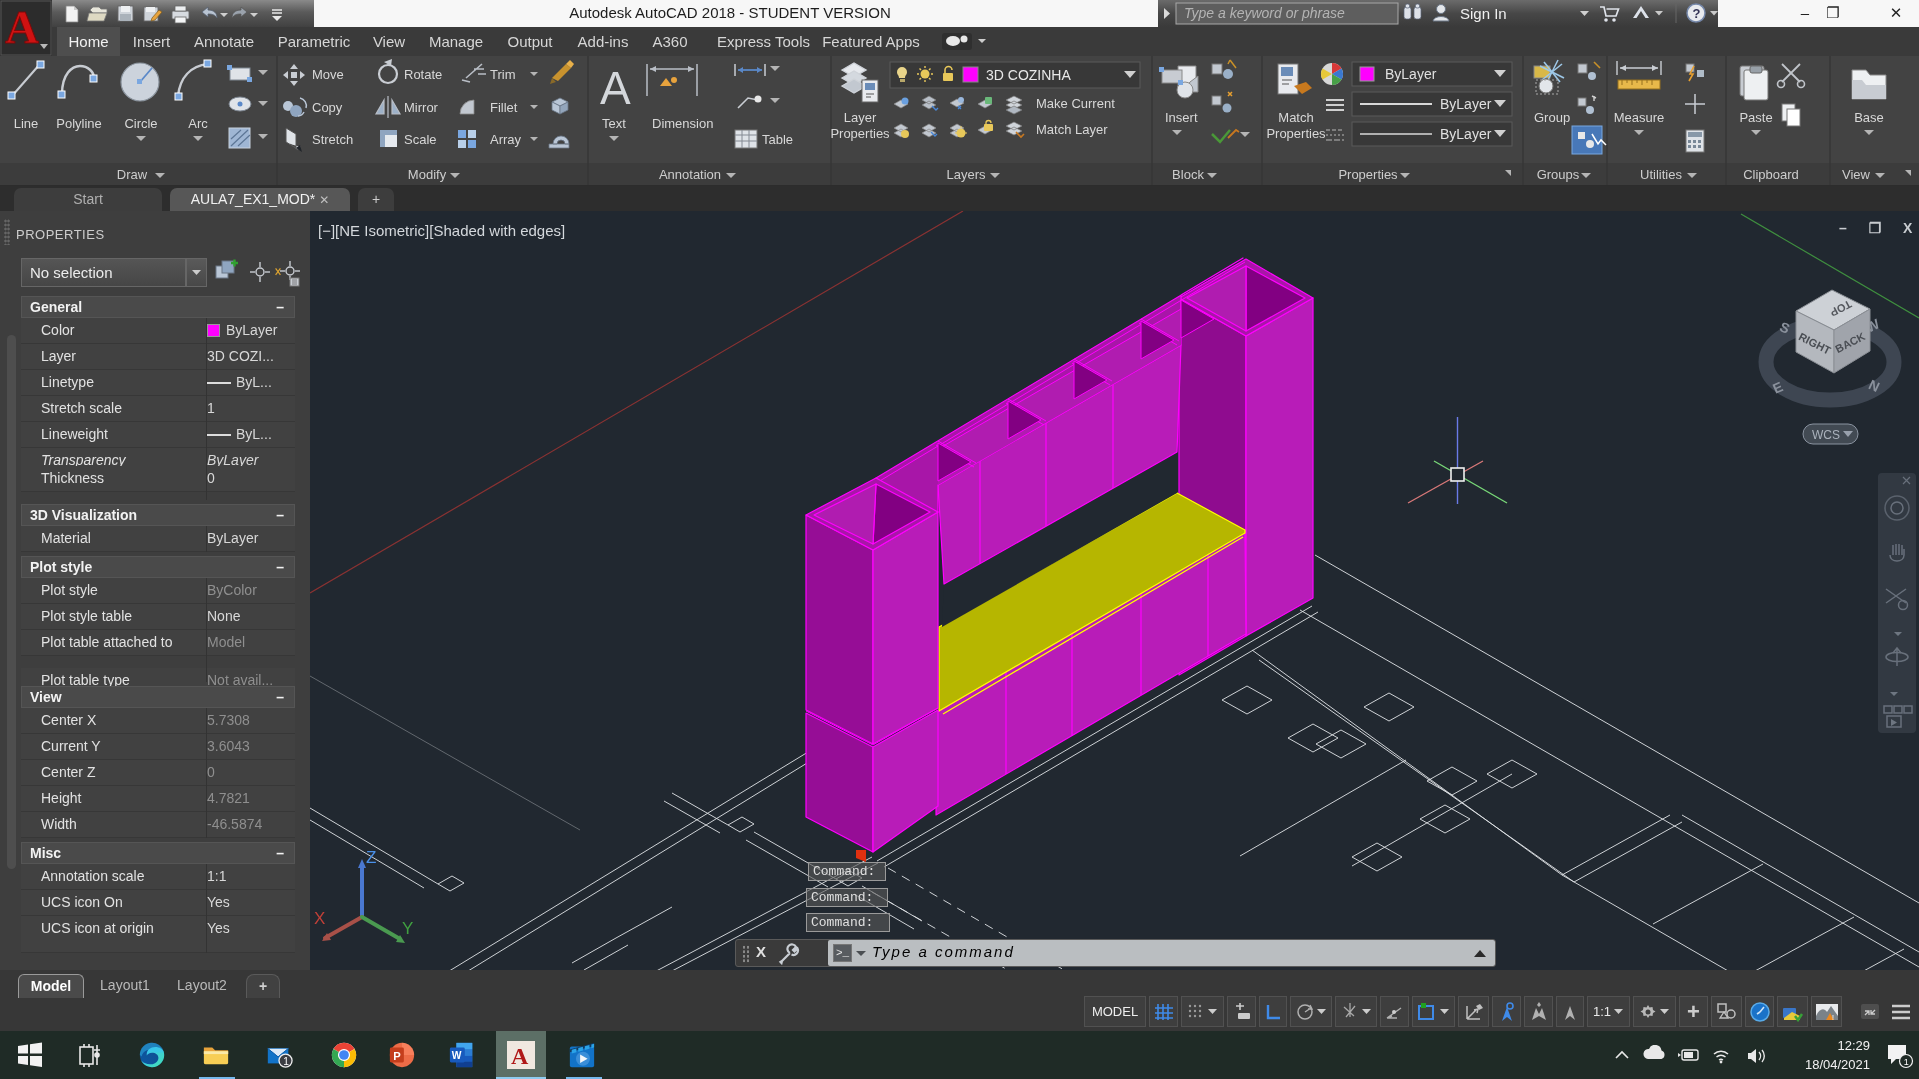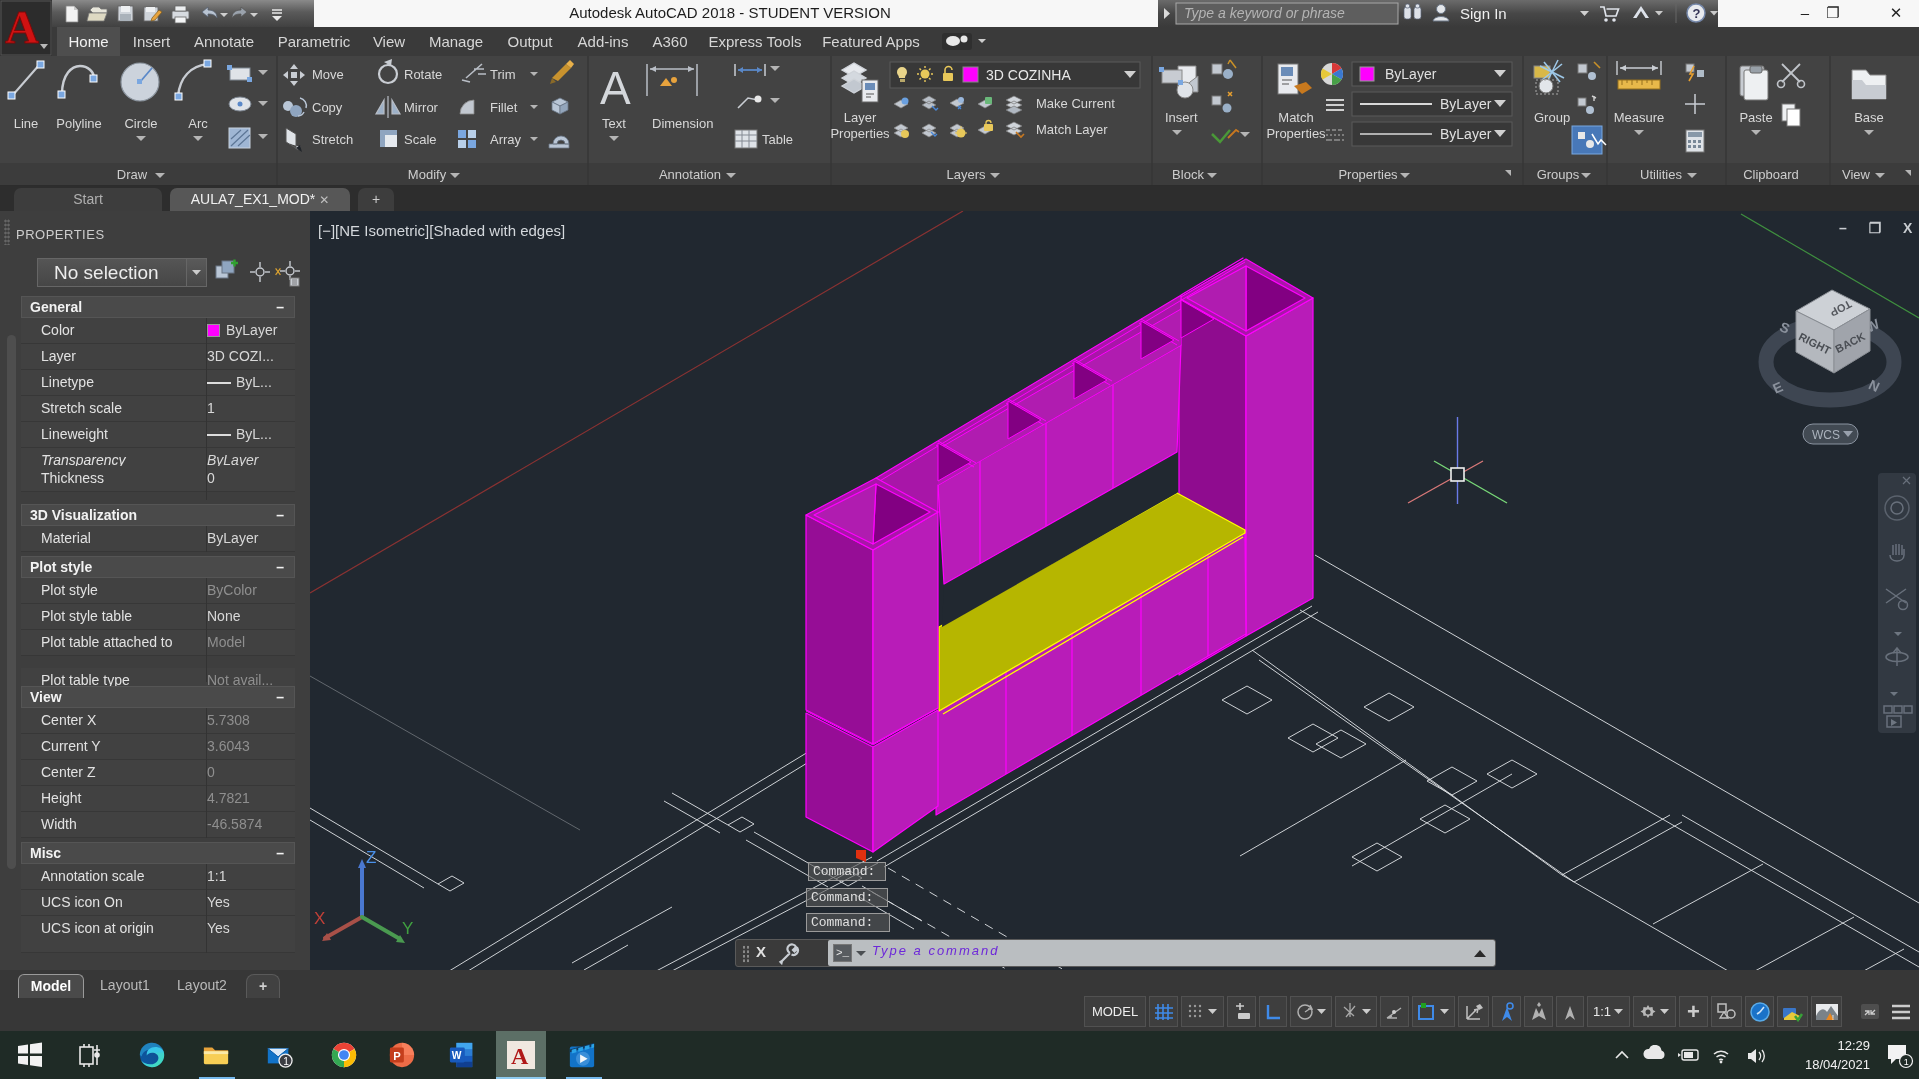--- a/index.html
+++ b/index.html
@@ -129,21 +129,21 @@
   <div class="abs" id="tabrow">
     <div class="rtab active" style="left:57px;width:63px;">Home</div>
     <div class="rtab" style="left:123px;width:57px;">Insert</div>
     <div class="rtab" style="left:186px;width:76px;">Annotate</div>
     <div class="rtab" style="left:268px;width:92px;">Parametric</div>
     <div class="rtab" style="left:366px;width:46px;">View</div>
     <div class="rtab" style="left:418px;width:76px;">Manage</div>
     <div class="rtab" style="left:500px;width:60px;">Output</div>
     <div class="rtab" style="left:566px;width:74px;">Add-ins</div>
     <div class="rtab" style="left:646px;width:48px;">A360</div>
-    <div class="rtab" style="left:700px;width:110px;">Express Tools</div>
+    <div class="rtab" style="left:700px;width:110px;text-align:right;">Express Tools</div>
     <div class="rtab" style="left:816px;width:110px;">Featured Apps</div>
     <svg class="rtab" style="left:940px;width:50px;" width="50" height="29" viewBox="0 0 50 29">
       <rect x="2" y="6" width="30" height="17" rx="3" fill="#2f2f2f"></rect>
       <ellipse cx="13" cy="14" rx="7" ry="5" fill="#e8e8e8"></ellipse>
       <circle cx="24" cy="12" r="3.5" fill="#e8e8e8"></circle>
       <path d="M38 12 l4 4 4-4 z" fill="#cdcdcd"></path>
     </svg>
   </div>
   <div class="abs" id="ribbon">
   <svg width="1919" height="130" viewBox="0 0 1919 130" font-family="Liberation Sans">
@@ -520,21 +520,21 @@
     <div class="ftab" style="left:14px;width:148px;background:#3d3d3d;color:#b0b0b0;line-height:22px;">Start</div>
     <div class="ftab" style="left:170px;width:180px;background:#575757;color:#f0f0f0;line-height:22px;">AULA7_EX1_MOD* <span style="color:#c0c0c0;font-size:12px;">✕</span></div>
     <div class="ftab" style="left:358px;width:36px;background:#3d3d3d;color:#cdcdcd;line-height:22px;">+</div>
   </div>
   <div class="abs" id="palette">
     <div class="abs" style="left:16px;top:16px;font-size:13px;color:#cdcdcd;letter-spacing:0.5px;">PROPERTIES</div>
     <div class="abs" style="left:4px;top:8px;width:6px;height:26px;background-image:radial-gradient(#666 1px, transparent 1.2px);background-size:3px 4px;"></div>
 
     <div class="abs" style="left:7px;top:124px;width:9px;height:534px;background:#4e4e4e;border-radius:5px;"></div>
 
-    <div class="abs" style="left:37px;top:47px;width:165px;height:29px;background:linear-gradient(#555,#464646);border:1px solid #666;color:#ececec;font-size:19px;line-height:27px;padding-left:16px;">No selection</div>
+    <div class="abs" style="left:21px;top:47px;width:165px;height:29px;background:linear-gradient(#555,#464646);border:1px solid #666;color:#ececec;font-size:15px;line-height:27px;padding-left:8px;">No selection</div>
     <div class="abs" style="left:186px;top:47px;width:21px;height:29px;background:linear-gradient(#5a5a5a,#484848);border:1px solid #666;">
       <svg width="19" height="27">
           <path d="M5 11 l4.5 5 4.5-5 z" fill="#ccc"></path>
         </svg>
     </div>
     <svg class="abs" style="left:214px;top:47px;" width="90" height="30" viewBox="0 0 90 30">
       <rect x="2" y="8" width="12" height="12" fill="#b9c6d6" stroke="#6a7686"></rect>
       <rect x="8" y="3" width="12" height="12" fill="#8fa5c0" stroke="#6a7686"></rect>
       <path d="M17 2 h7 m-3.5-3.5 v7" stroke="#30a030" stroke-width="2.4" transform="translate(0,3)"></path>
       <g stroke="#c9cdd3" stroke-width="1.4">
@@ -846,21 +846,21 @@
     <div class="abs" style="left:6px;top:5px;width:8px;height:18px;background-image:radial-gradient(#888 1px, transparent 1.2px);background-size:4px 4.5px;"></div>
     <div class="abs" style="left:20px;top:3px;color:#e0e0e0;font-size:15px;font-weight:bold;">X</div>
     <svg class="abs" style="left:42px;top:3px;" width="24" height="22" viewBox="0 0 24 22">
       <path d="M4 18 l8-8 M12 10 a4.5 4.5 0 1 1 6-6 l-3 3 1.5 1.5 3-3 a4.5 4.5 0 0 1-6 6 M4 18 l-1.5 1 1 1z" fill="none" stroke="#c9ced4" stroke-width="2.2"></path>
     </svg>
     <div class="abs" style="left:92px;top:0;width:667px;height:26px;background:#babec1;border-radius:2px;">
       <div class="abs" style="left:5px;top:4px;width:19px;height:18px;background:#585c60;border:1px solid #777;color:#e8e8e8;font-size:11px;line-height:17px;text-align:center;font-family:'Liberation Mono',monospace;">&gt;_</div>
       <svg class="abs" style="left:27px;top:10px;" width="12" height="8">
             <path d="M1 1 l5 5 5-5 z" fill="#4a4e52"></path>
           </svg>
-      <div class="abs" style="left:44px;top:3px;font-size:13px;font-style:italic;color:#6d28d9;letter-spacing:2px;">Type a command</div>
+      <div class="abs" style="left:44px;top:3px;font-size:15px;font-style:italic;color:#000000;letter-spacing:2px;">Type a command</div>
       <svg class="abs" style="left:645px;top:8px;" width="14" height="10">
             <path d="M1 9 l6-7 6 7 z" fill="#2a2a2a"></path>
           </svg>
     </div>
   </div>
   </div>
   <div class="abs" id="bottombar">
     <div class="ltab" style="left:18px;width:66px;background:#4a4a4a;border:1px solid #9a9a9a;border-bottom:none;border-radius:6px 6px 0 0;color:#ffffff;font-weight:bold;">Model</div>
     <div class="ltab" style="left:90px;width:70px;">Layout1</div>
     <div class="ltab" style="left:166px;width:72px;">Layout2</div>

